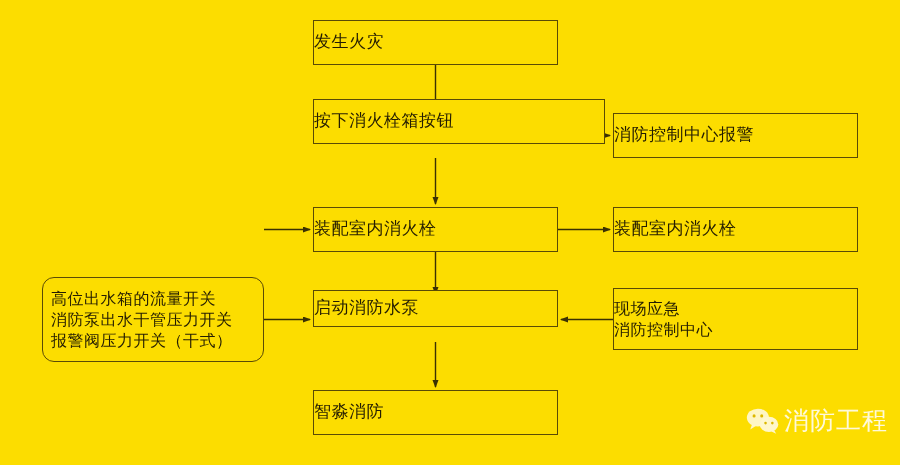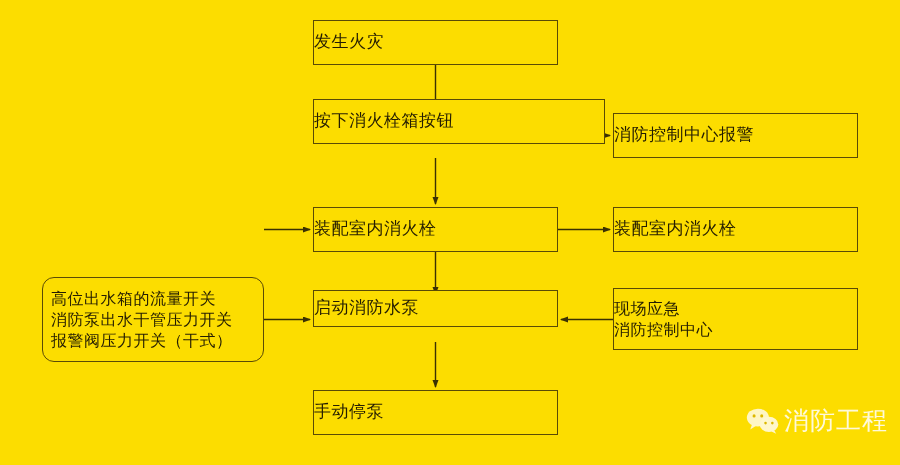--- a/index.html
+++ b/index.html
@@ -174,21 +174,21 @@
   <div class="node" style="left:313px; top:290px; width:245px; height:37px;">
     <span class="ln">启动消防水泵</span>
   </div>
 
   <div class="node multiline" style="left:613px; top:288px; width:245px; height:62px;">
     <span class="ln">现场应急</span>
     <span class="ln">消防控制中心</span>
   </div>
 
   <div class="node" style="left:313px; top:390px; width:245px; height:45px;">
-    <span class="ln">手动停泵</span>
+    <span class="ln">智淼消防</span>
   </div>
 
   <div class="watermark">
     <svg class="wm-wechat" viewBox="0 0 40 32" xmlns="http://www.w3.org/2000/svg">
       <ellipse cx="14" cy="12" rx="13" ry="10.5" fill="#fffbe6" opacity="0.95"></ellipse>
       <path d="M7 20 L5 26 L11.5 22 Z" fill="#fffbe6" opacity="0.95"></path>
       <circle cx="9.5" cy="10" r="1.8" fill="#d9b400"></circle>
       <circle cx="18.5" cy="10" r="1.8" fill="#d9b400"></circle>
       <ellipse cx="27" cy="20" rx="11" ry="9" fill="#fffbe6" opacity="0.98"></ellipse>
       <path d="M33 26.5 L35.5 31 L30 28.5 Z" fill="#fffbe6" opacity="0.98"></path>

